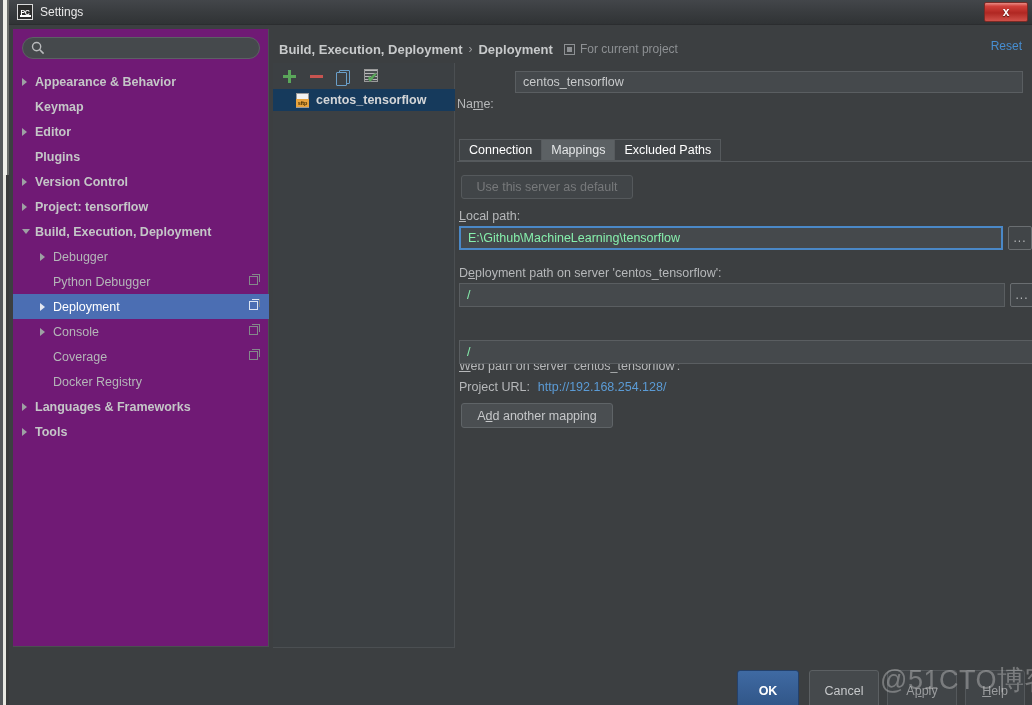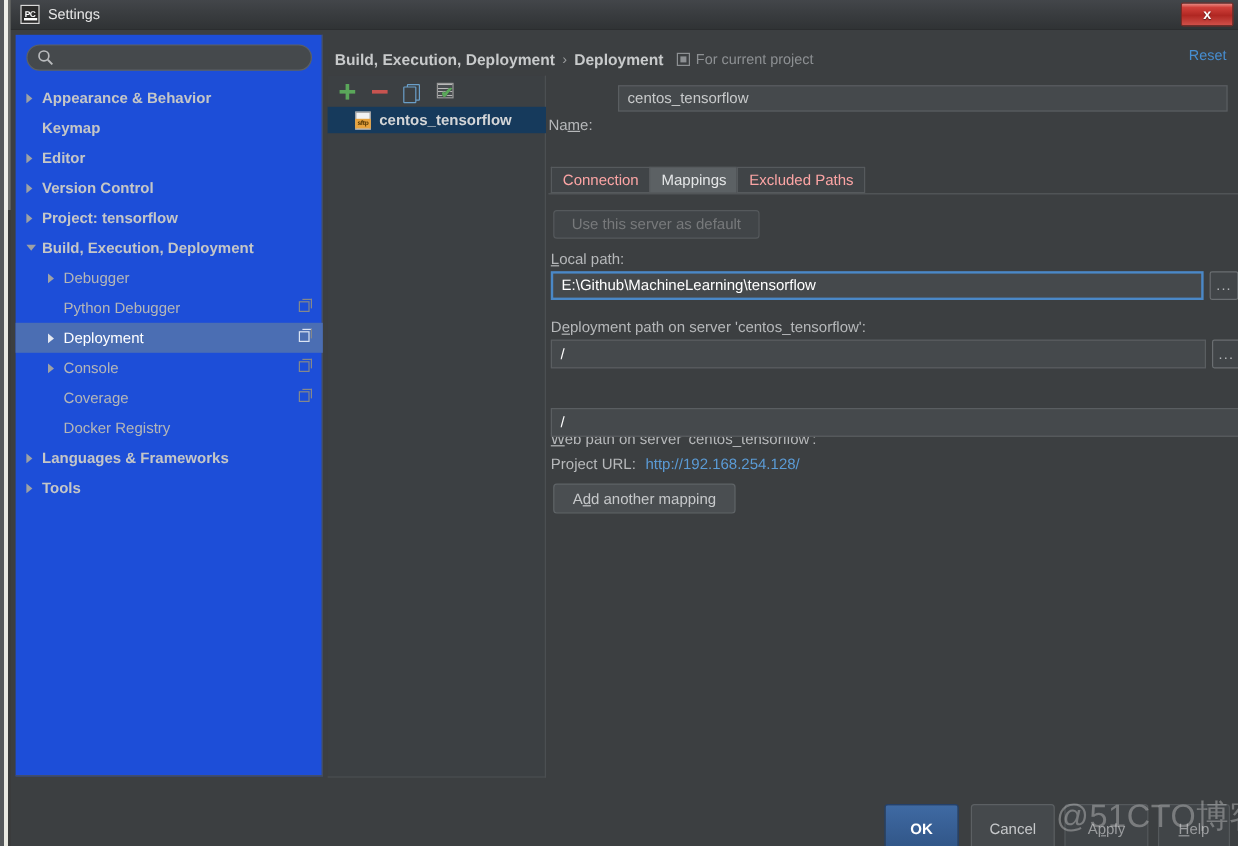--- a/index.html
+++ b/index.html
@@ -68,21 +68,21 @@
 
   
   .body-area {
     position: absolute; left: 0; top: 25px; width: 1023px; height: 625px;
     background: #3c3f41;
   }
 
   
   .tree-panel {
     position: absolute; left: 4px; top: 4px; width: 256px; height: 618px;
-    background: #1d4ed8;
+    background: #701a75;
     border: 1px solid #4b4f52;
     border-top: none; border-left: none;
   }
   .search-wrap {
     position: absolute; left: 9px; top: 8px; width: 238px; height: 22px;
   }
   .search-box {
     width: 238px; height: 22px;
     background: #45494c;
     border: 1px solid #5c6164;
@@ -235,21 +235,21 @@
   }
 
   
   .tabs {
     position: absolute; left: 2px; top: 76px; width: 573px; height: 22px;
     display: flex; align-items: flex-end;
   }
   .tab {
     height: 22px; padding: 0 9px;
     display: flex; align-items: center;
-    font-size: 12.5px; color: #fca5a5;
+    font-size: 12.5px; color: #ffffff;
     background: #404447; border: 1px solid #565a5d;
     border-right: none;
     cursor: pointer;
   }
   .tab:last-child { border-right: 1px solid #565a5d; }
   .tab.active { background: #5c6164; color: #e4e6e7; text-align: right; }
   .tab-underline {
     position: absolute; left: 0; top: 98px; width: 575px; height: 1px;
     background: #565a5d;
   }
@@ -260,21 +260,21 @@
     width: 172px; height: 24px;
     background: #414548; border: 1px solid #55595c; border-radius: 3px;
     color: #77797b; font-size: 12.5px;
     display: flex; align-items: center; justify-content: center;
     cursor: default;
   }
   .field-label { position: absolute; font-size: 12.5px; color: #b6b8ba; }
   .text-input {
     position: absolute; height: 24px;
     background: #45494c; border: 1px solid #5a5e61;
-    color: #ffffff; font-size: 12.5px; padding-left: 7px;
+    color: #86efac; font-size: 12.5px; padding-left: 7px;
     font-family: "Liberation Sans", sans-serif; outline: none;
   }
   .text-input.focused {
     border: 2px solid #4a88c7; background: #45494c;
   }
   .browse-btn {
     position: absolute; width: 24px; height: 24px;
     background: #414548; border: 1px solid #6a6e71; border-radius: 2px;
     color: #b6b8ba; font-size: 12px; line-height: 16px;
     display: flex; align-items: center; justify-content: center;
@@ -358,20 +358,23 @@
           <div class="tree-row level0">
             <span class="arrow right"></span>
             <span>Appearance &amp; Behavior</span>
           </div>
           <div class="tree-row level0 noarrow">
             <span>Keymap</span>
           </div>
           <div class="tree-row level0">
             <span class="arrow right"></span>
             <span>Editor</span>
+          </div>
+          <div class="tree-row level0 noarrow">
+            <span>Plugins</span>
           </div>
           <div class="tree-row level0">
             <span class="arrow right"></span>
             <span>Version Control</span>
           </div>
           <div class="tree-row level0">
             <span class="arrow right"></span>
             <span>Project: tensorflow</span>
           </div>
           <div class="tree-row level0">

